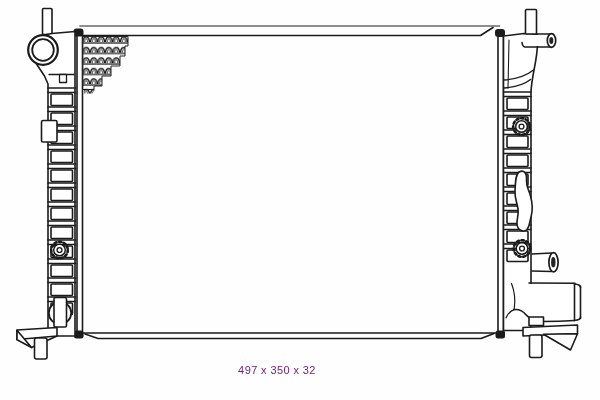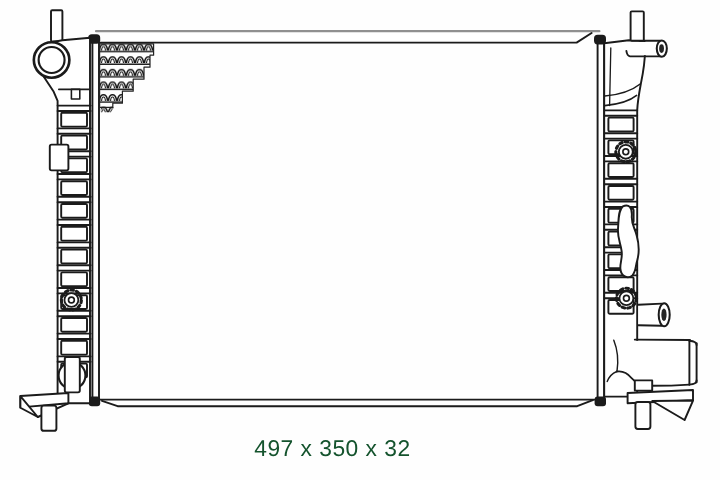--- a/index.html
+++ b/index.html
@@ -1,19 +1,19 @@
 <!DOCTYPE html>
 <html><head>
 <meta charset="utf-8">
 <style>
   html,body{margin:0;padding:0;background:#ffffff;}
   .stage{position:relative;width:600px;height:400px;background:#fefefe;overflow:hidden;
          font-family:"Liberation Sans",sans-serif;}
   .caption{position:absolute;left:277px;top:364px;transform:translateX(-50%);
-           font-size:19px;color:#14532d;letter-spacing:.4px;white-space:nowrap;}
+           font-size:11px;color:#701a75;letter-spacing:.4px;white-space:nowrap;}
   svg{position:absolute;left:0;top:0;}
 </style>
 </head>
 <body>
 
 <div class="stage">
 
   <svg width="600" height="400" viewBox="0 0 600 400">
     <defs>
       <pattern id="fins" width="7.5" height="10.5" patternUnits="userSpaceOnUse">

